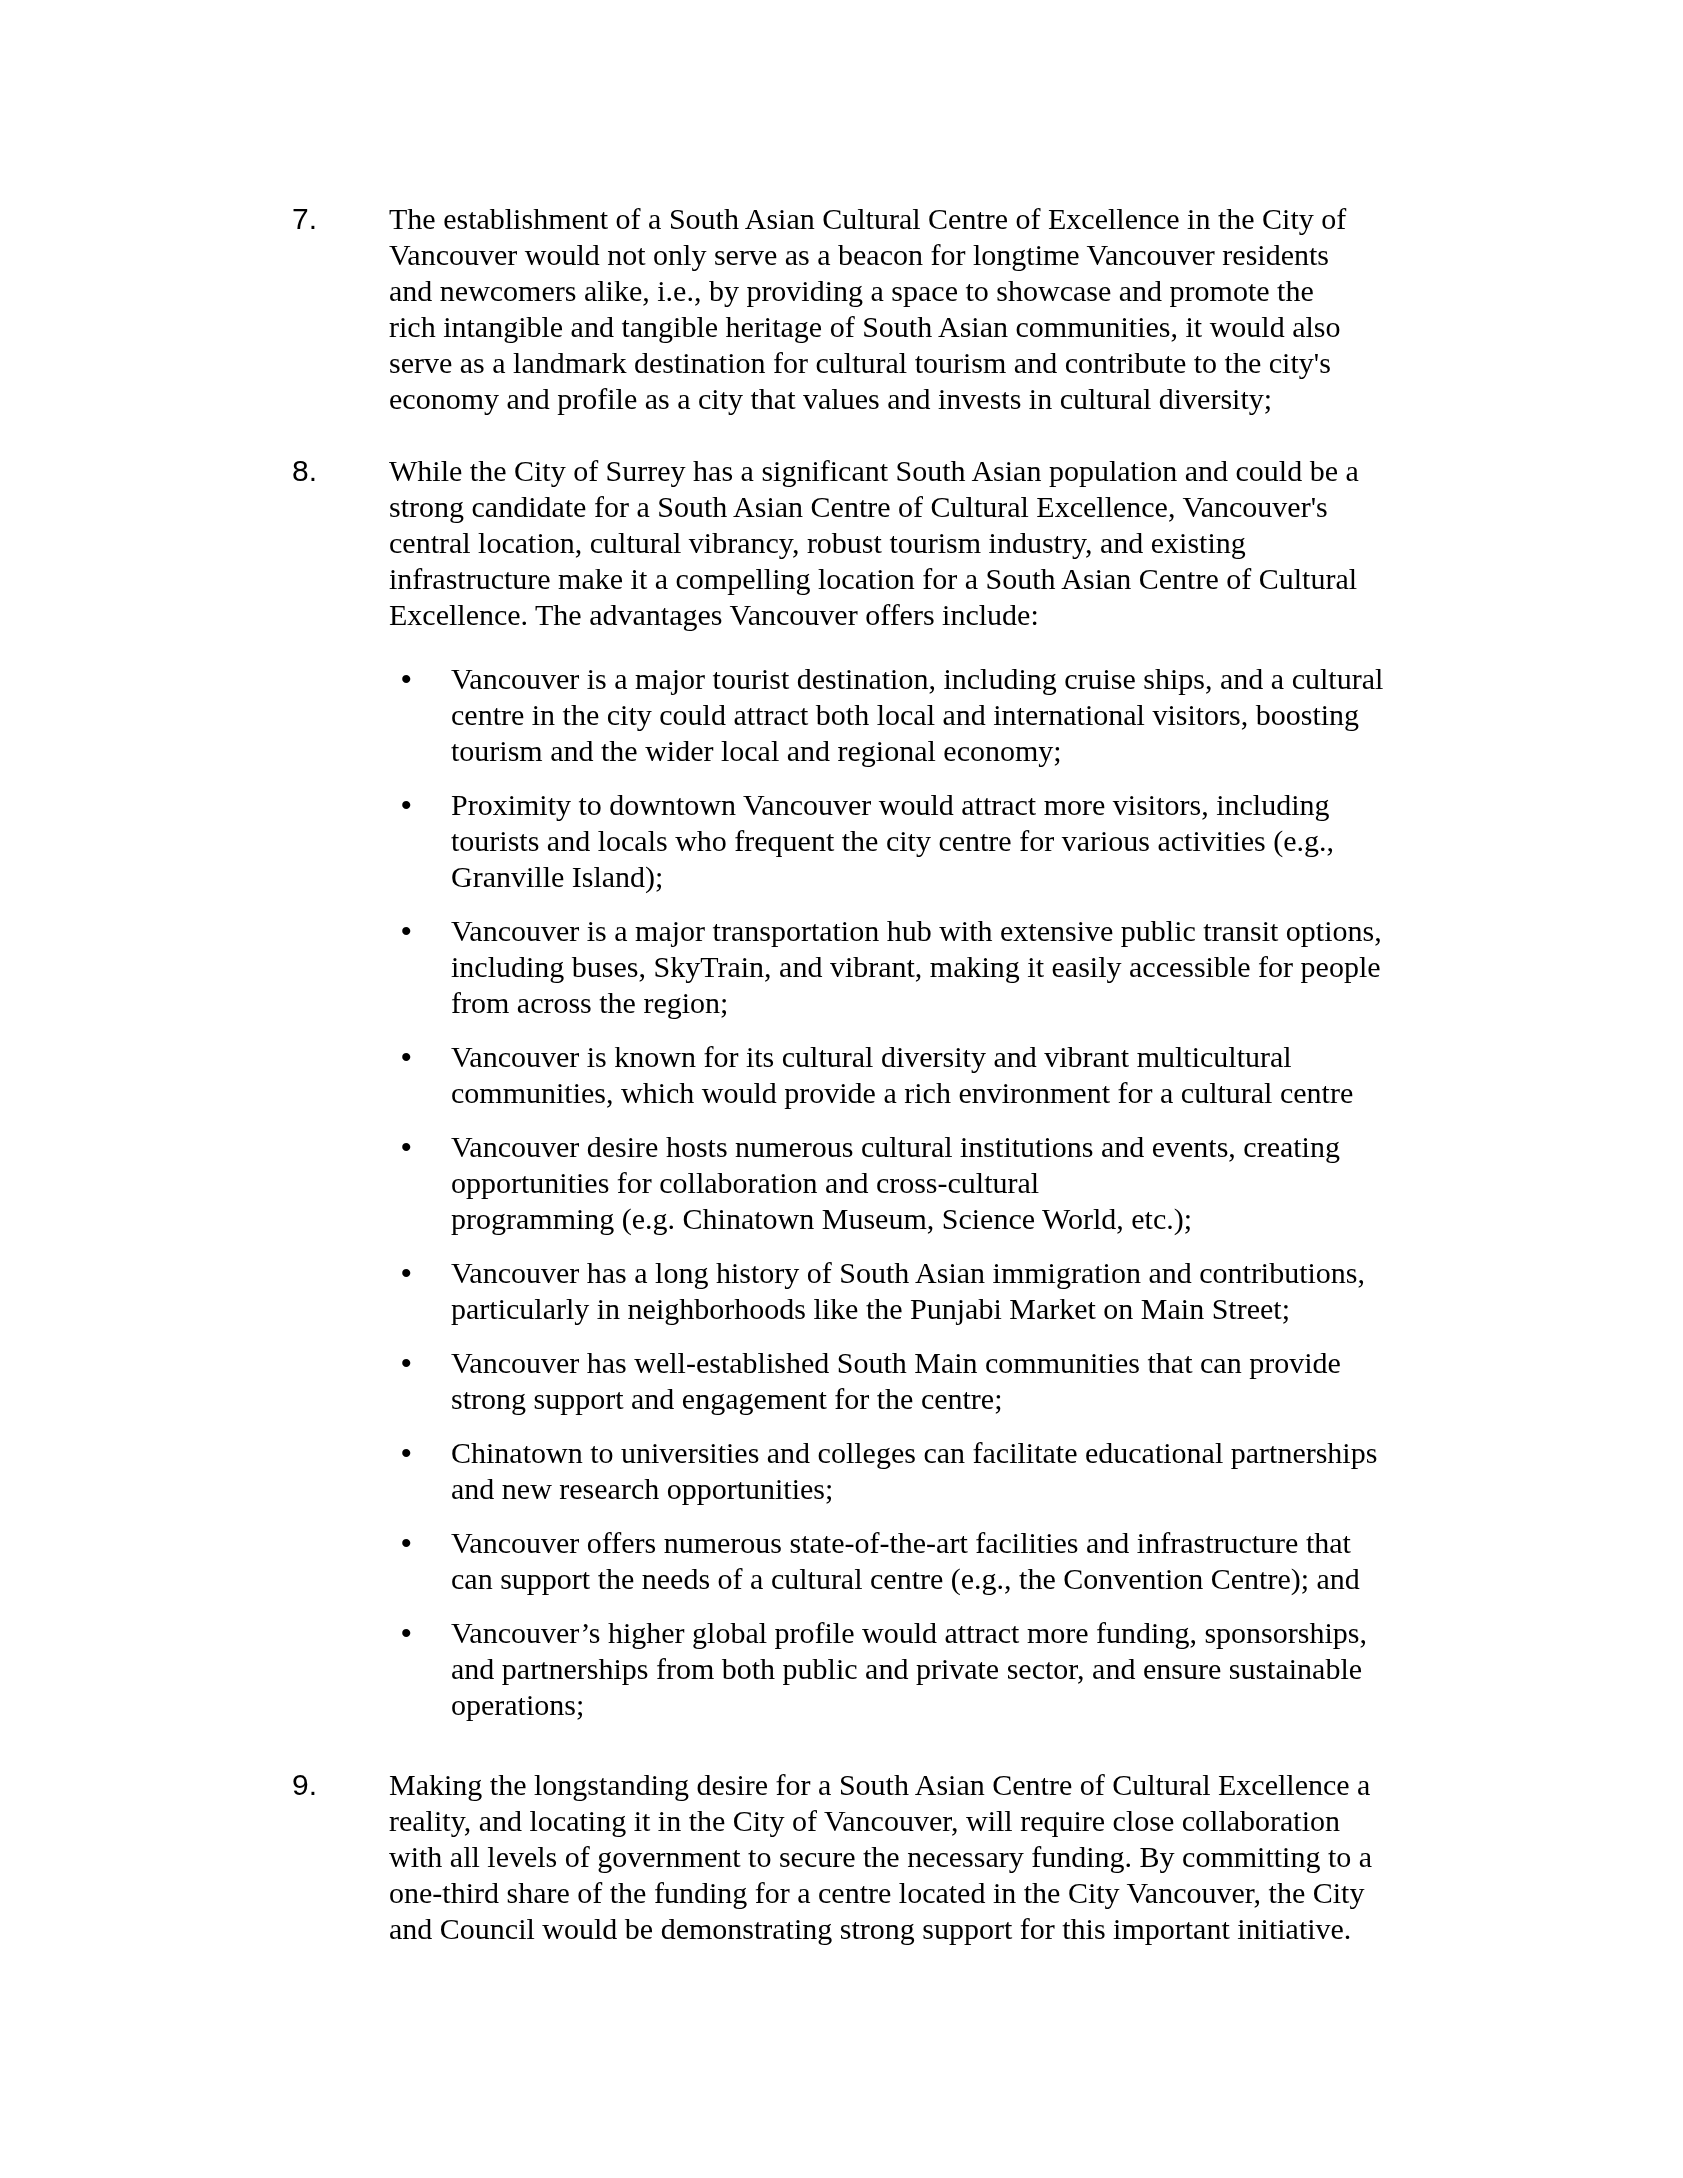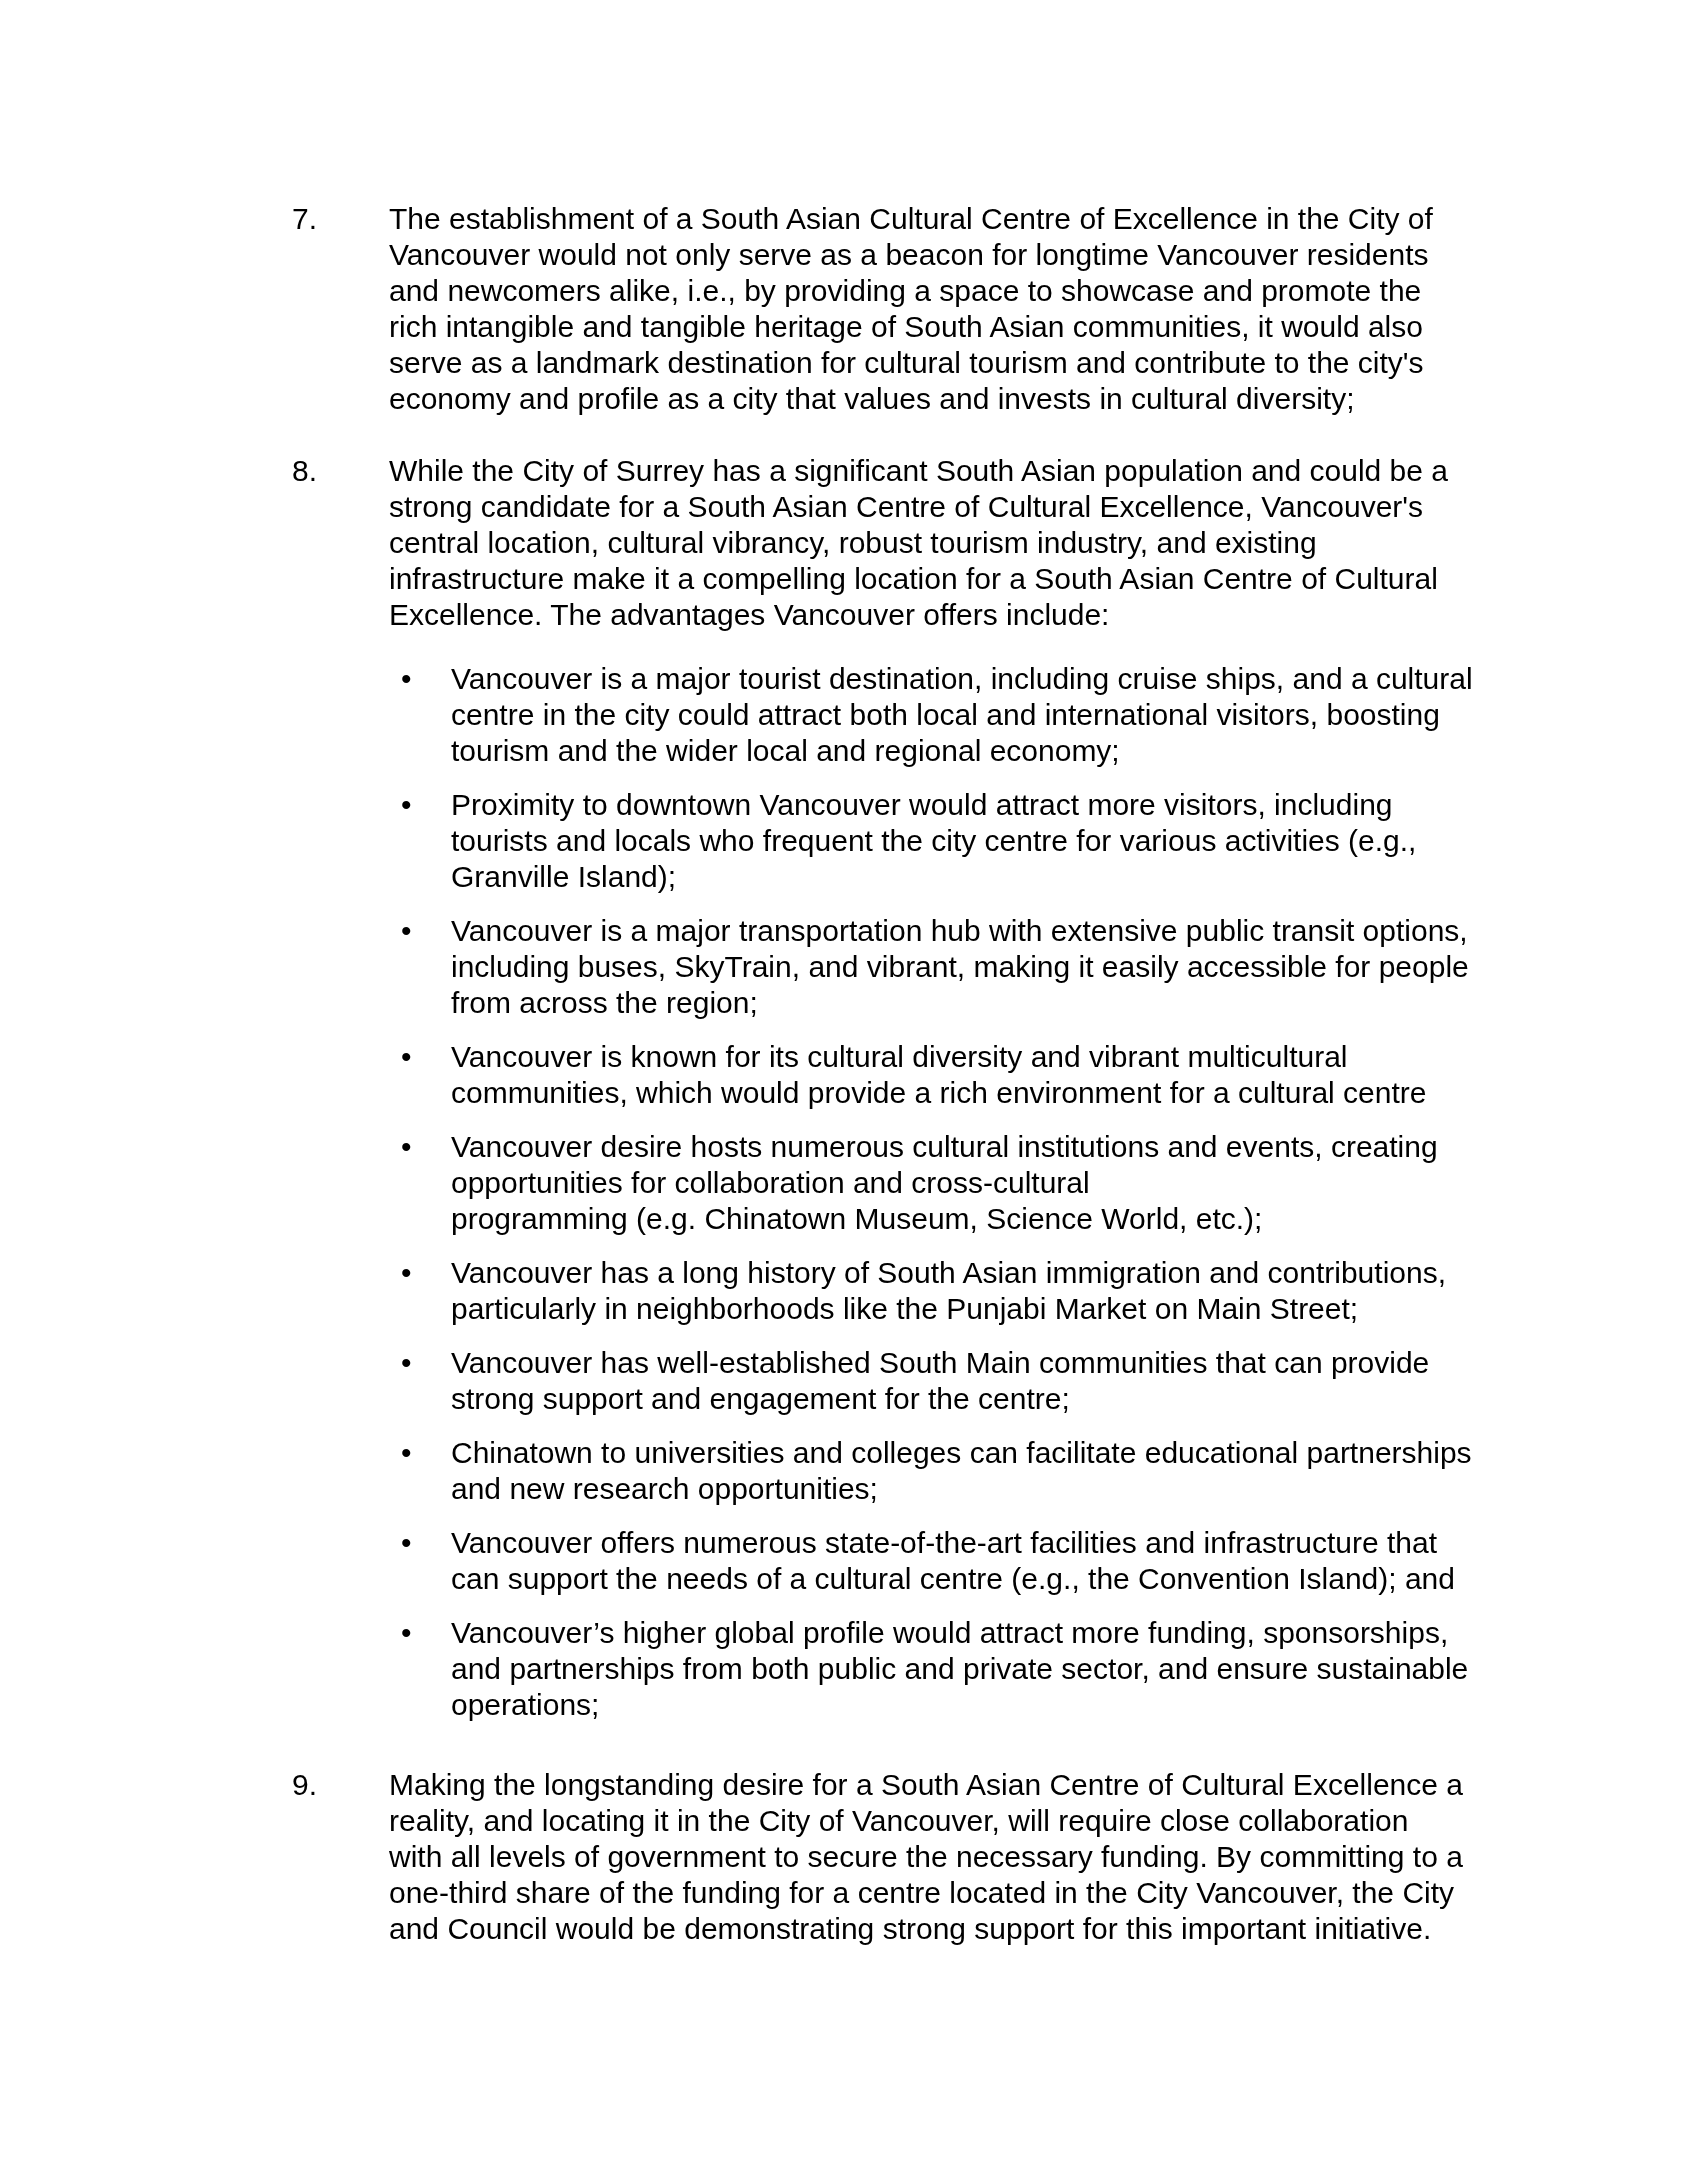--- a/index.html
+++ b/index.html
@@ -28,20 +28,21 @@
   .numbered-item {
     display: grid;
     grid-template-columns: 97px 1fr;
     align-items: start;
   }
   .numbered-item .num {
     white-space: nowrap;
   }
   .para {
     white-space: pre-line; 
+    font-family: Liberation Serif, serif;
   }
   .item-7 { margin-bottom: 36px; }
   .item-8 { margin-bottom: 28px; }
   .item-9 { margin-top: 44px; }
   .bullet-list {
     margin-left: 109px;
   }
   .bullet {
     display: grid;
     grid-template-columns: 50px 1fr;
@@ -119,21 +120,21 @@
 strong support and engagement for the centre;</div>
       </div>
       <div class="bullet">
         <span class="dot">•</span>
         <div class="para">Chinatown to universities and colleges can facilitate educational partnerships
 and new research opportunities;</div>
       </div>
       <div class="bullet">
         <span class="dot">•</span>
         <div class="para">Vancouver offers numerous state-of-the-art facilities and infrastructure that
-can support the needs of a cultural centre (e.g., the Convention Island); and</div>
+can support the needs of a cultural centre (e.g., the Convention Centre); and</div>
       </div>
       <div class="bullet">
         <span class="dot">•</span>
         <div class="para">Vancouver’s higher global profile would attract more funding, sponsorships,
 and partnerships from both public and private sector, and ensure sustainable
 operations;</div>
       </div>
     </div>
 
     <div class="numbered-item item-9">

